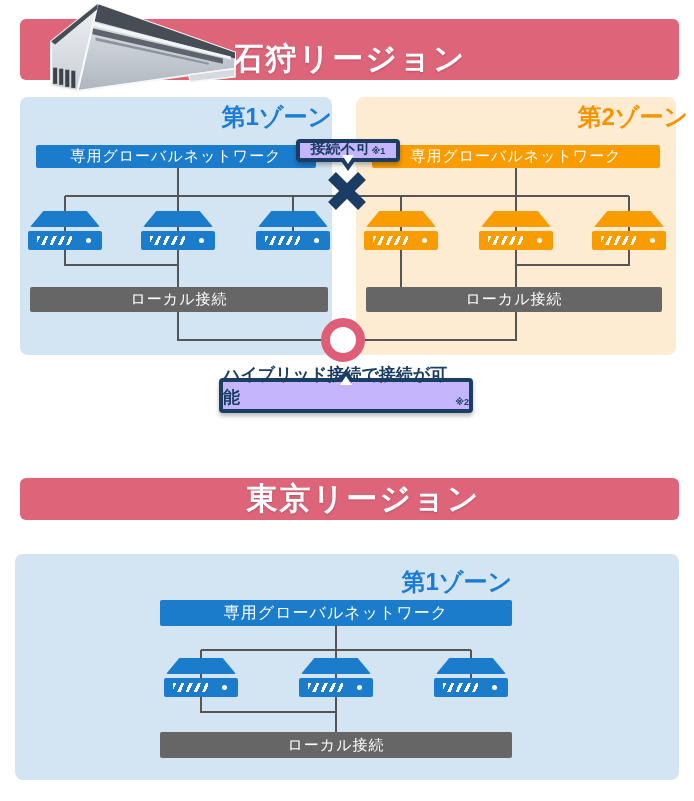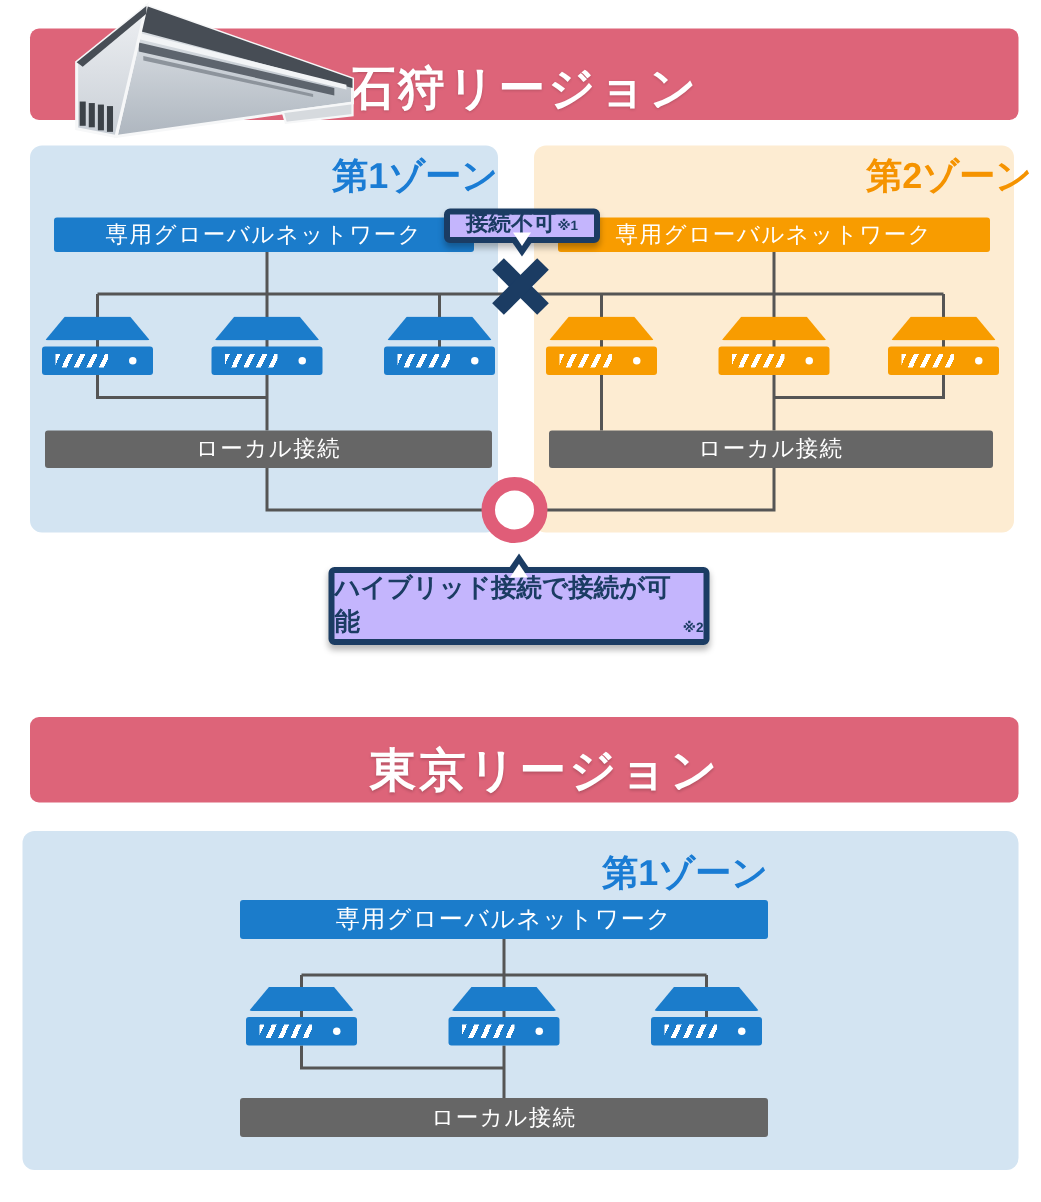--- a/index.html
+++ b/index.html
@@ -3,21 +3,21 @@
 <meta charset="utf-8">
 <style>
   * { box-sizing: border-box; margin: 0; padding: 0; }
   body { background: #ffffff; font-family: "Liberation Sans", "DejaVu Sans", sans-serif; }
   .canvas { position: relative; width: 694px; height: 801px; margin: 0 auto; background: #fff; overflow: hidden; }
 
   
   .region-banner { position: absolute; left: 20px; width: 659px; border-radius: 6px;
     background: var(--banner-pink, #dd6479); display: flex; align-items: flex-end; justify-content: center; }
   #banner-ishikari { top: 19px; height: 61px; }
-  #banner-tokyo   { top: 478px; height: 57px; padding-left: 28px; }
+  #banner-tokyo   { top: 478px; height: 42px; padding-left: 28px; }
   .region-title { color: #fff; font-size: 31px; font-weight: bold; letter-spacing: 2px;
     text-shadow: 0 1px 2px rgba(0,0,0,.18); }
 
   
   #building { position: absolute; left: 36px; top: 1px; width: 204px; height: 96px; z-index: 6; }
 
   
   .zone-box { position: absolute; border-radius: 8px; }
   #zone-i1 { left: 20px;  top: 97px;  width: 312px; height: 258px; background: var(--zone-blue-bg, #d3e4f2); }
   #zone-i2 { left: 356px; top: 97px;  width: 320px; height: 258px; background: var(--zone-cream-bg, #fdecd2); }
@@ -62,21 +62,21 @@
   #xmark path { stroke: var(--navy, #1b3c63); stroke-width: 11; }
   #circle-joint { position: absolute; left: 321px; top: 318px; width: 44px; height: 44px; border-radius: 50%;
     background: #fff; border: 9px solid var(--circle-pink, #e05d78); z-index: 5; }
 
   
   .bubble { position: absolute; background: #c4b5fd; border: 4px solid var(--navy, #1b3c63); border-radius: 4px;
     display: flex; align-items: flex-end; justify-content: center; color: var(--navy, #1b3c63);
     font-weight: bold; z-index: 7; box-shadow: 0 3px 4px rgba(0,0,0,.28); }
   .bubble sup { font-size: 9px; font-weight: bold; margin-left: 1px; transform: translateY(-2px); }
   #bubble-no-connect { left: 296px; top: 139px; width: 104px; height: 23px; font-size: 15px; }
-  #bubble-hybrid     { left: 219px; top: 378px; width: 254px; height: 52px; font-size: 17px; }
+  #bubble-hybrid     { left: 219px; top: 378px; width: 254px; height: 35px; font-size: 17px; }
   
   .tail-down::after, .tail-down::before { content: ""; position: absolute; left: 50%; transform: translateX(-50%);
     border-style: solid; border-color: transparent; width: 0; height: 0; }
   .tail-down::after  { bottom: -13px; border-width: 13px 9px 0 9px; border-top-color: var(--navy, #1b3c63); }
   .tail-down::before { bottom: -6px;  border-width: 9px 6px 0 6px;  border-top-color: #fff; z-index: 2; }
   
   .tail-up::after, .tail-up::before { content: ""; position: absolute; left: 50%; transform: translateX(-50%);
     border-style: solid; border-color: transparent; width: 0; height: 0; }
   .tail-up::after  { top: -13px; border-width: 0 9px 13px 9px; border-bottom-color: var(--navy, #1b3c63); }
   .tail-up::before { top: -6px;  border-width: 0 6px 9px 6px;  border-bottom-color: #fff; z-index: 2; }

